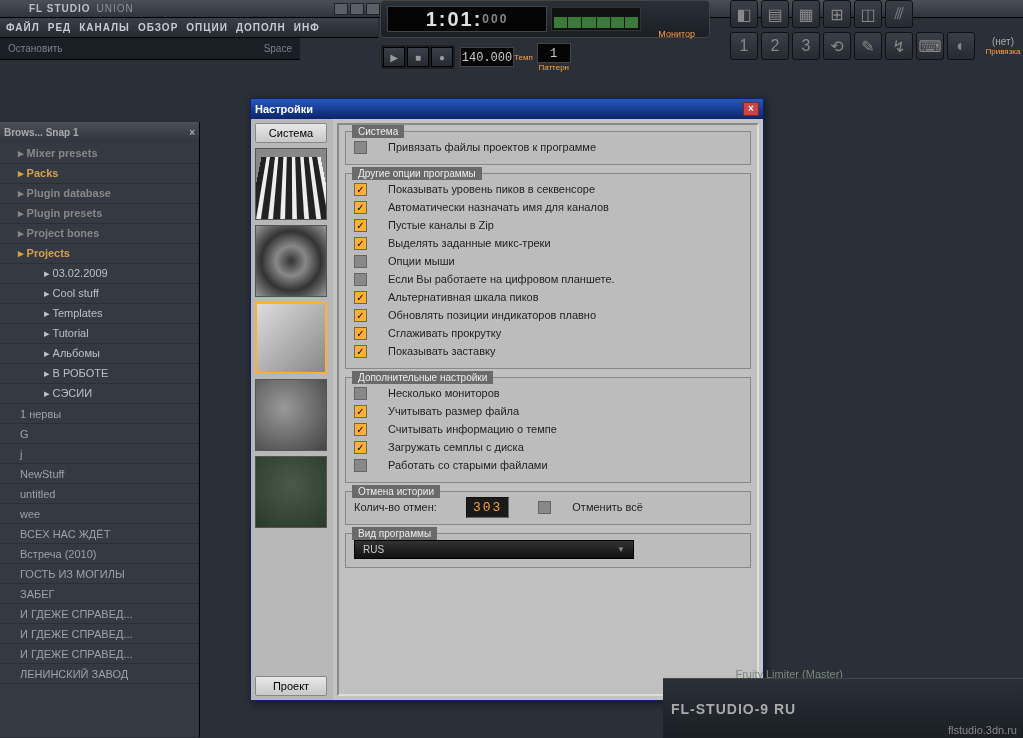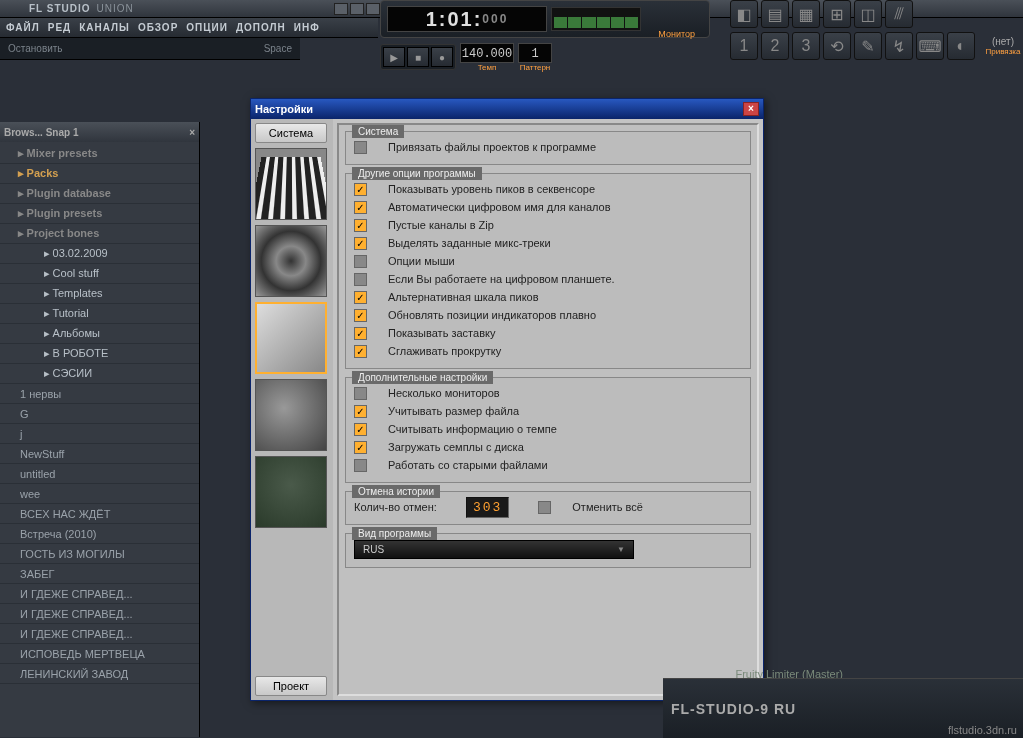--- a/index.html
+++ b/index.html
@@ -161,21 +161,21 @@
     </div>
   </div>
 </div>
 
 <div class="toolbar-row">
   <div class="transport-btn-group">
     <div class="transport-btn">▶</div>
     <div class="transport-btn">■</div>
     <div class="transport-btn">●</div>
   </div>
-  <div style="display:flex;flex-direction:column;align-items:center">
+  <div style="display:flex;align-items:center">
     <div class="tempo-display">140.000</div>
     <span class="small-label">Темп</span>
   </div>
   <div style="display:flex;flex-direction:column;align-items:center">
     <div class="tempo-display" style="width:34px">1</div>
     <span class="small-label">Паттерн</span>
   </div>
 </div>
 
 <div class="browser">
@@ -183,41 +183,41 @@
     <span>Brows...  Snap 1</span>
     <span class="spacer"></span>
     <span>×</span>
   </div>
   <div class="browser-tree" id="browser-tree">
       <div class="tree-item folder-gray">▸ Mixer presets</div>
       <div class="tree-item folder">▸ Packs</div>
       <div class="tree-item folder-gray">▸ Plugin database</div>
       <div class="tree-item folder-gray">▸ Plugin presets</div>
       <div class="tree-item folder-gray">▸ Project bones</div>
+      <div class="tree-item folder">▸ Projects</div>
       <div class="tree-item sub">▸ 03.02.2009</div>
       <div class="tree-item sub">▸ Cool stuff</div>
       <div class="tree-item sub">▸ Templates</div>
       <div class="tree-item sub">▸ Tutorial</div>
       <div class="tree-item sub">▸ Альбомы</div>
       <div class="tree-item sub">▸ В РОБОТЕ</div>
       <div class="tree-item sub">▸ СЭСИИ</div>
       <div class="tree-item file">1 нервы</div>
       <div class="tree-item file">G</div>
       <div class="tree-item file">j</div>
       <div class="tree-item file">NewStuff</div>
       <div class="tree-item file">untitled</div>
       <div class="tree-item file">wee</div>
       <div class="tree-item file">ВСЕХ НАС ЖДЁТ</div>
       <div class="tree-item file">Встреча (2010)</div>
       <div class="tree-item file">ГОСТЬ ИЗ МОГИЛЫ</div>
       <div class="tree-item file">ЗАБЕГ</div>
       <div class="tree-item file">И ГДЕЖЕ СПРАВЕД...</div>
       <div class="tree-item file">И ГДЕЖЕ СПРАВЕД...</div>
       <div class="tree-item file">И ГДЕЖЕ СПРАВЕД...</div>
-      <div class="tree-item file">ИСПОВЕДЬ МЕРТВЕЦА</div>
       <div class="tree-item file">ЛЕНИНСКИЙ ЗАВОД</div>
     </div>
 </div>
 
 <div class="dialog">
   <div class="dialog-title">
     <span>Настройки</span>
     <span class="spacer"></span>
     <div class="dialog-close">×</div>
   </div>
@@ -261,21 +261,21 @@
 
       <div class="group-box">
         <div class="group-title">Другие опции программы</div>
         <div id="other-items">
             <div class="check-row">
               <div class="check-box on"></div>
               <span>Показывать уровень пиков в секвенсоре</span>
             </div>
             <div class="check-row">
               <div class="check-box on"></div>
-              <span>Автоматически цифровом имя для каналов</span>
+              <span>Автоматически назначать имя для каналов</span>
             </div>
             <div class="check-row">
               <div class="check-box on"></div>
               <span>Пустые каналы в Zip</span>
             </div>
             <div class="check-row">
               <div class="check-box on"></div>
               <span>Выделять заданные микс-треки</span>
             </div>
             <div class="check-row">
@@ -289,25 +289,25 @@
             <div class="check-row">
               <div class="check-box on"></div>
               <span>Альтернативная шкала пиков</span>
             </div>
             <div class="check-row">
               <div class="check-box on"></div>
               <span>Обновлять позиции индикаторов плавно</span>
             </div>
             <div class="check-row">
               <div class="check-box on"></div>
+              <span>Сглаживать прокрутку</span>
+            </div>
+            <div class="check-row">
+              <div class="check-box on"></div>
               <span>Показывать заставку</span>
-            </div>
-            <div class="check-row">
-              <div class="check-box on"></div>
-              <span>Сглаживать прокрутку</span>
             </div>
           </div>
       </div>
 
       <div class="group-box">
         <div class="group-title">Дополнительные настройки</div>
         <div id="extra-items">
             <div class="check-row">
               <div class="check-box"></div>
               <span>Несколько мониторов</span>

